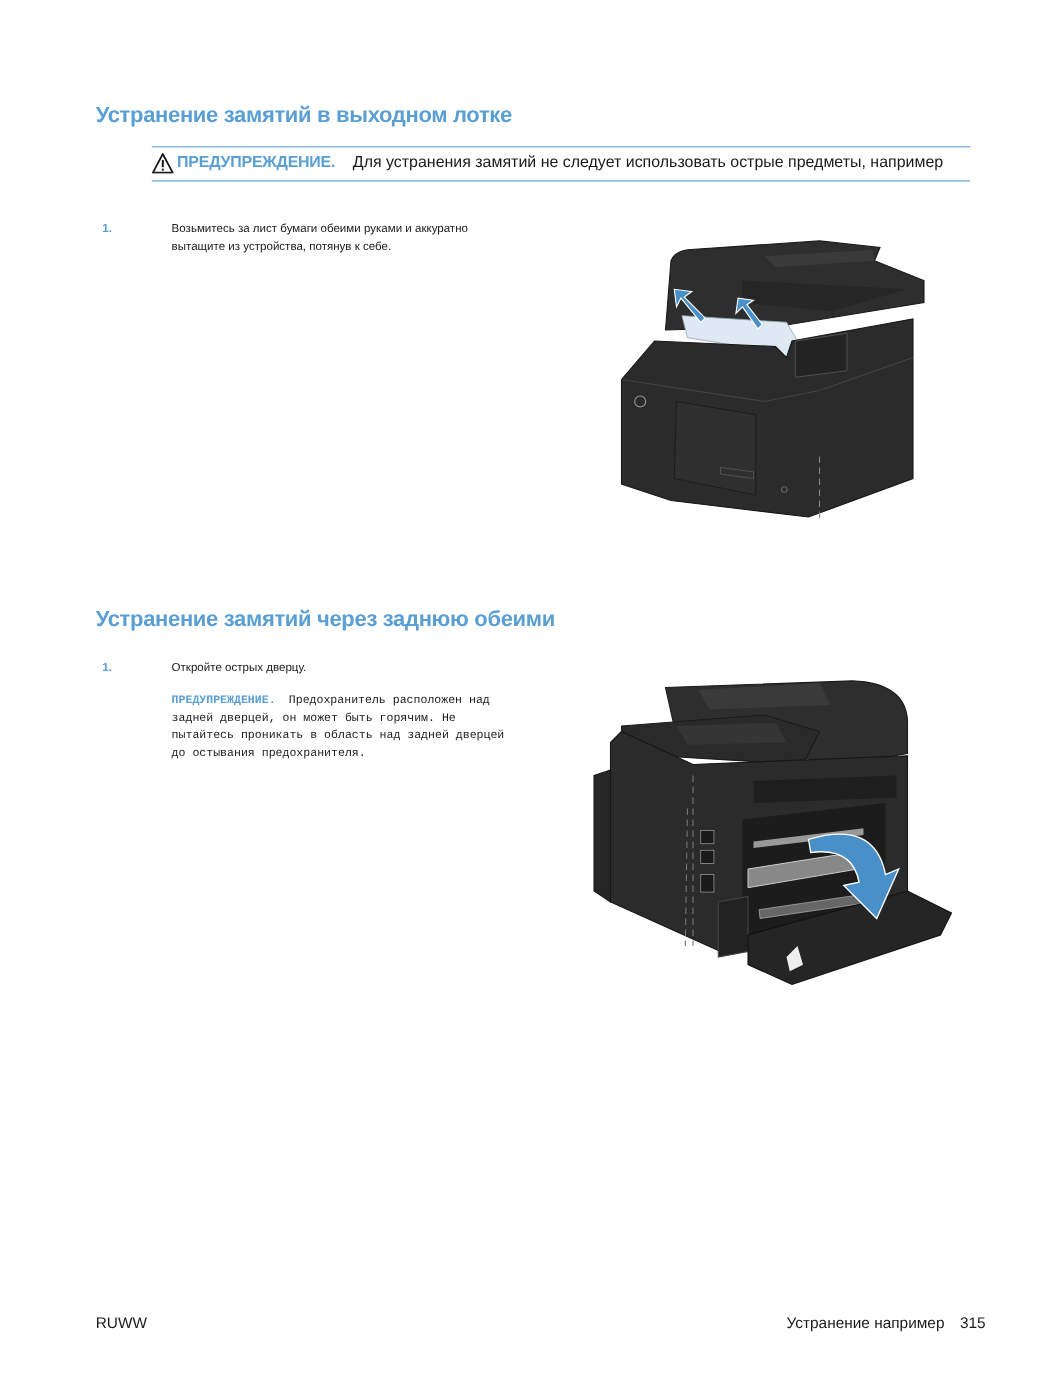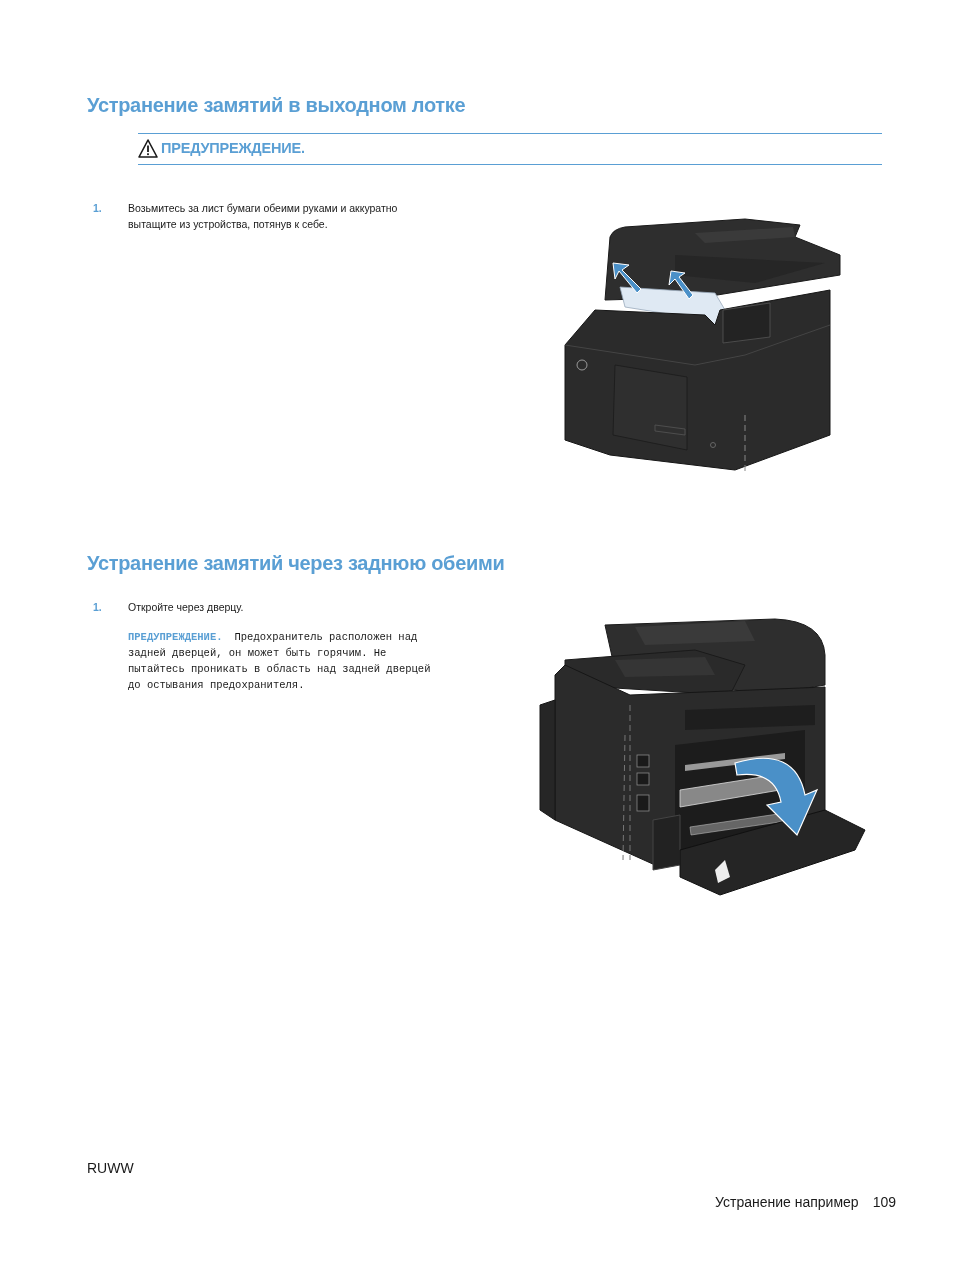--- a/index.html
+++ b/index.html
@@ -6,41 +6,42 @@
   html, body { width: 954px; height: 1271px; background: #ffffff; }
   body { position: relative; font-family: "Liberation Sans", sans-serif; color: #1a1a1a; overflow: hidden; }
   .h1 { position: absolute; left: 87px; font-size: 20px; font-weight: bold; color: #5a9fd4; letter-spacing: -0.3px; }
   .warn-block { position: absolute; left: 138px; top: 133px; width: 744px; border-top: 1px solid #5a9fd4; border-bottom: 1px solid #5a9fd4; padding: 4px 0 5px 0; }
   .warn-row { display: flex; align-items: flex-start; font-size: 14.5px; line-height: 21px; }
   .warn-icon { width: 20px; height: 19px; margin-right: 3px; flex: 0 0 auto; margin-top: 1px; }
   .warn-label { color: #5a9fd4; font-weight: bold; margin-right: 16px; letter-spacing: -0.2px; }
   .warn-text2 { padding-left: 0; font-size: 14.5px; line-height: 21px; }
   .step { position: absolute; left: 93px; font-size: 10.5px; line-height: 16px; display: flex; }
   .step-num { color: #5a9fd4; font-weight: bold; width: 35px; flex: 0 0 auto; }
-  .step-body { width: 320px; }
+  .step-body { width: 320px; margin-left: 28px; }
   .inner-warn { margin-top: 14px; font-family: Liberation Mono, monospace; }
   .inner-warn-label { color: #5a9fd4; font-weight: bold; margin-right: 12px; }
   .illus { position: absolute; }
-  .footer-left { position: absolute; left: 87px; top: 1160px; font-size: 14px; }
+  .footer-left { position: absolute; left: 87px; top: 1194px; font-size: 14px; }
   .footer-right { position: absolute; right: 58px; top: 1194px; font-size: 14px; }
   .footer-right .pg { margin-left: 14px; }
 </style>
 </head>
 <body>
 
 <div class="h1" style="top:94px;text-align:center;">Устранение замятий в выходном лотке</div>
 
 <div class="warn-block">
   <div class="warn-row">
     <svg class="warn-icon" viewBox="0 0 20 19">
       <path d="M10 1 L19 18 L1 18 Z" fill="none" stroke="#1a1a1a" stroke-width="1.6" stroke-linejoin="round"></path>
       <rect x="9.1" y="6.5" width="1.8" height="6.5" fill="#1a1a1a"></rect>
       <rect x="9.1" y="14.3" width="1.8" height="1.8" fill="#1a1a1a"></rect>
     </svg>
     <span class="warn-label">ПРЕДУПРЕЖДЕНИЕ.</span>
+    <span>Для устранения замятий не следует использовать острые предметы, например</span>
   </div>
 </div>
 
 <div class="step" style="top:200px;">
   <span class="step-num">1.</span>
   <span class="step-body" style="width:310px;">Возьмитесь за лист бумаги обеими руками и аккуратно вытащите из устройства, потянув к себе.</span>
 </div>
 
 <svg class="illus" style="left:555px; top:215px;" width="290" height="260" viewBox="0 0 290 260">
 
@@ -65,21 +66,21 @@
 
   <line x1="190" y1="200" x2="190" y2="260" stroke="#888" stroke-width="1" stroke-dasharray="6,4"></line>
   <circle cx="158" cy="230" r="2.5" fill="none" stroke="#666"></circle>
 </svg>
 
 <div class="h1" style="top:552px;">Устранение замятий через заднюю обеими</div>
 
 <div class="step" style="top:599px;">
   <span class="step-num">1.</span>
   <div class="step-body" style="width:320px;">
-    <div>Откройте через дверцу.</div>
+    <div>Откройте острых дверцу.</div>
     <div class="inner-warn">
       <span class="inner-warn-label">ПРЕДУПРЕЖДЕНИЕ.</span><span>Предохранитель расположен над задней дверцей, он может быть горячим. Не пытайтесь проникать в область над задней дверцей до остывания предохранителя.</span>
     </div>
   </div>
 </div>
 
 <svg class="illus" style="left:535px; top:615px;" width="335" height="285" viewBox="0 0 335 285">
 
   <path d="M70 10 L240 4 Q288 6 290 40 L290 70 L230 80 L80 55 Z" fill="#2e2e2e" stroke="#1a1a1a"></path>
   <path d="M100 12 L210 6 L220 26 L110 30 Z" fill="#3a3a3a"></path>
@@ -107,14 +108,14 @@
   <path d="M180 255 L190 245 L195 262 L183 268 Z" fill="#eee"></path>
 
   <path d="M200 148 Q260 130 270 180 L282 175 L262 220 L232 190 L246 187 Q240 155 202 160 Z" fill="#4a90c8" stroke="#fff" stroke-width="1.2"></path>
 
   <line x1="95" y1="90" x2="95" y2="245" stroke="#777" stroke-dasharray="6,4"></line>
   <line x1="90" y1="120" x2="88" y2="245" stroke="#777" stroke-dasharray="6,4"></line>
 </svg>
 
 <div class="footer-left">RUWW</div>
 <div class="footer-right">
-  <span>Устранение например</span><span class="pg">109</span>
+  <span>Устранение например</span><span class="pg">315</span>
 </div>
 
 </body></html>

